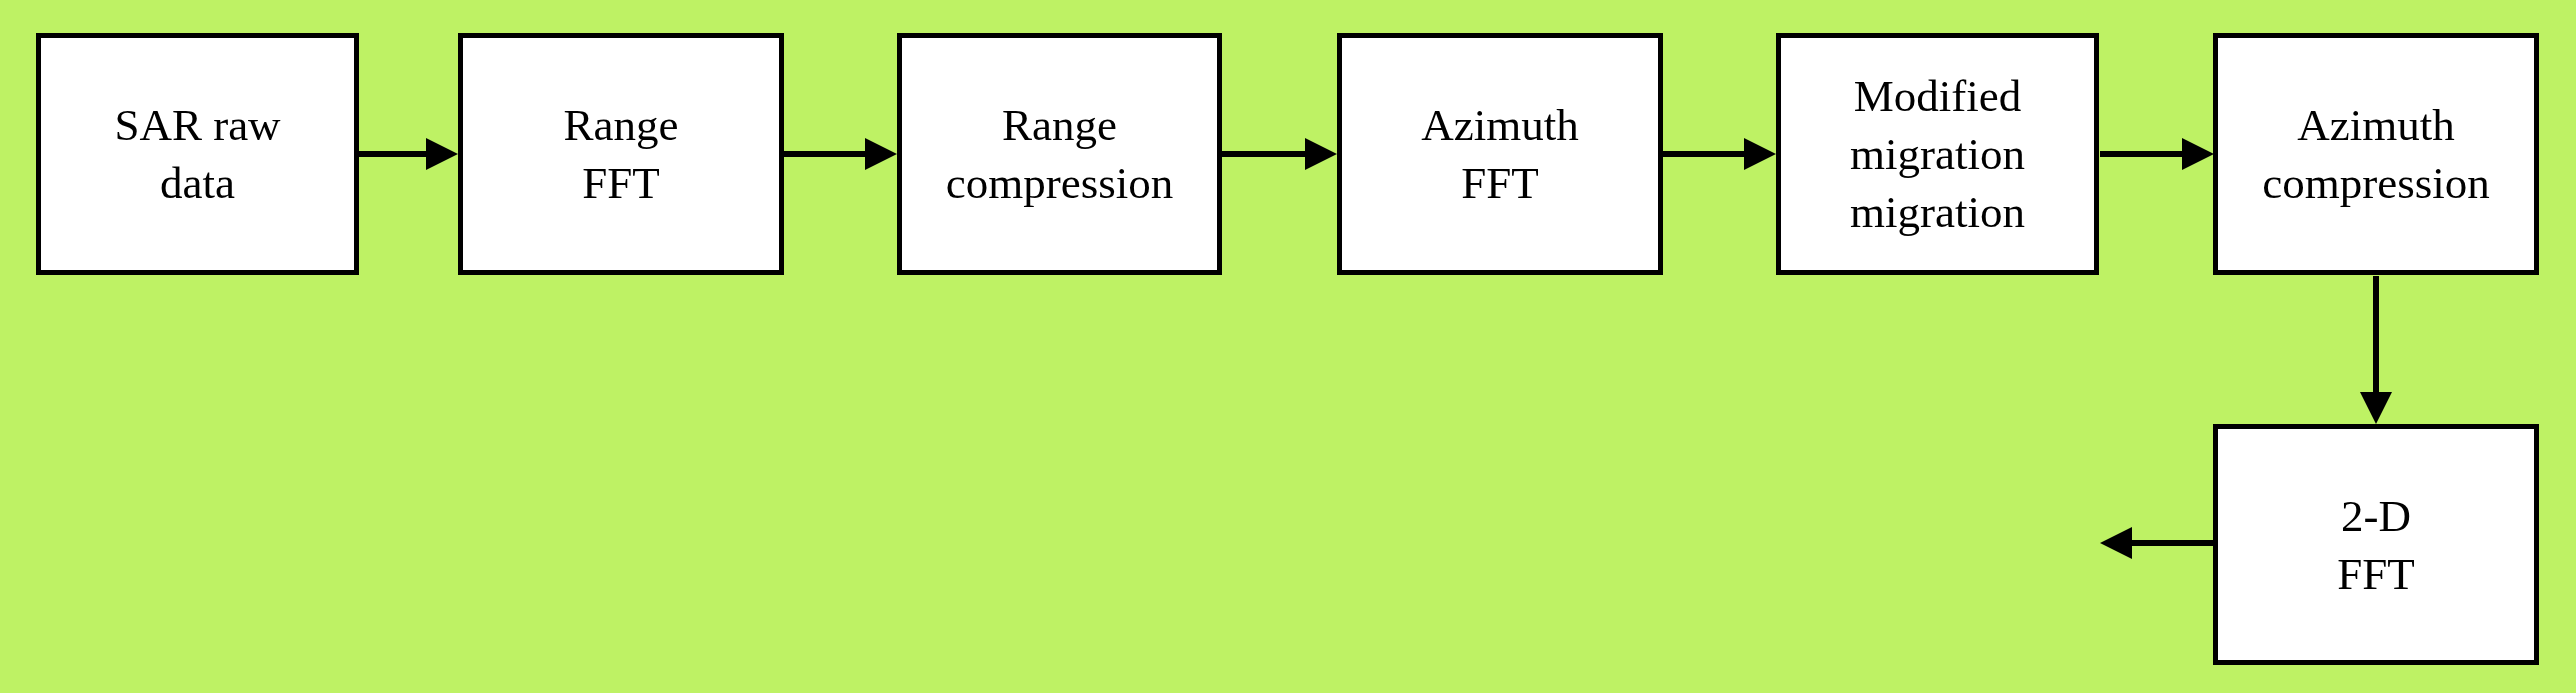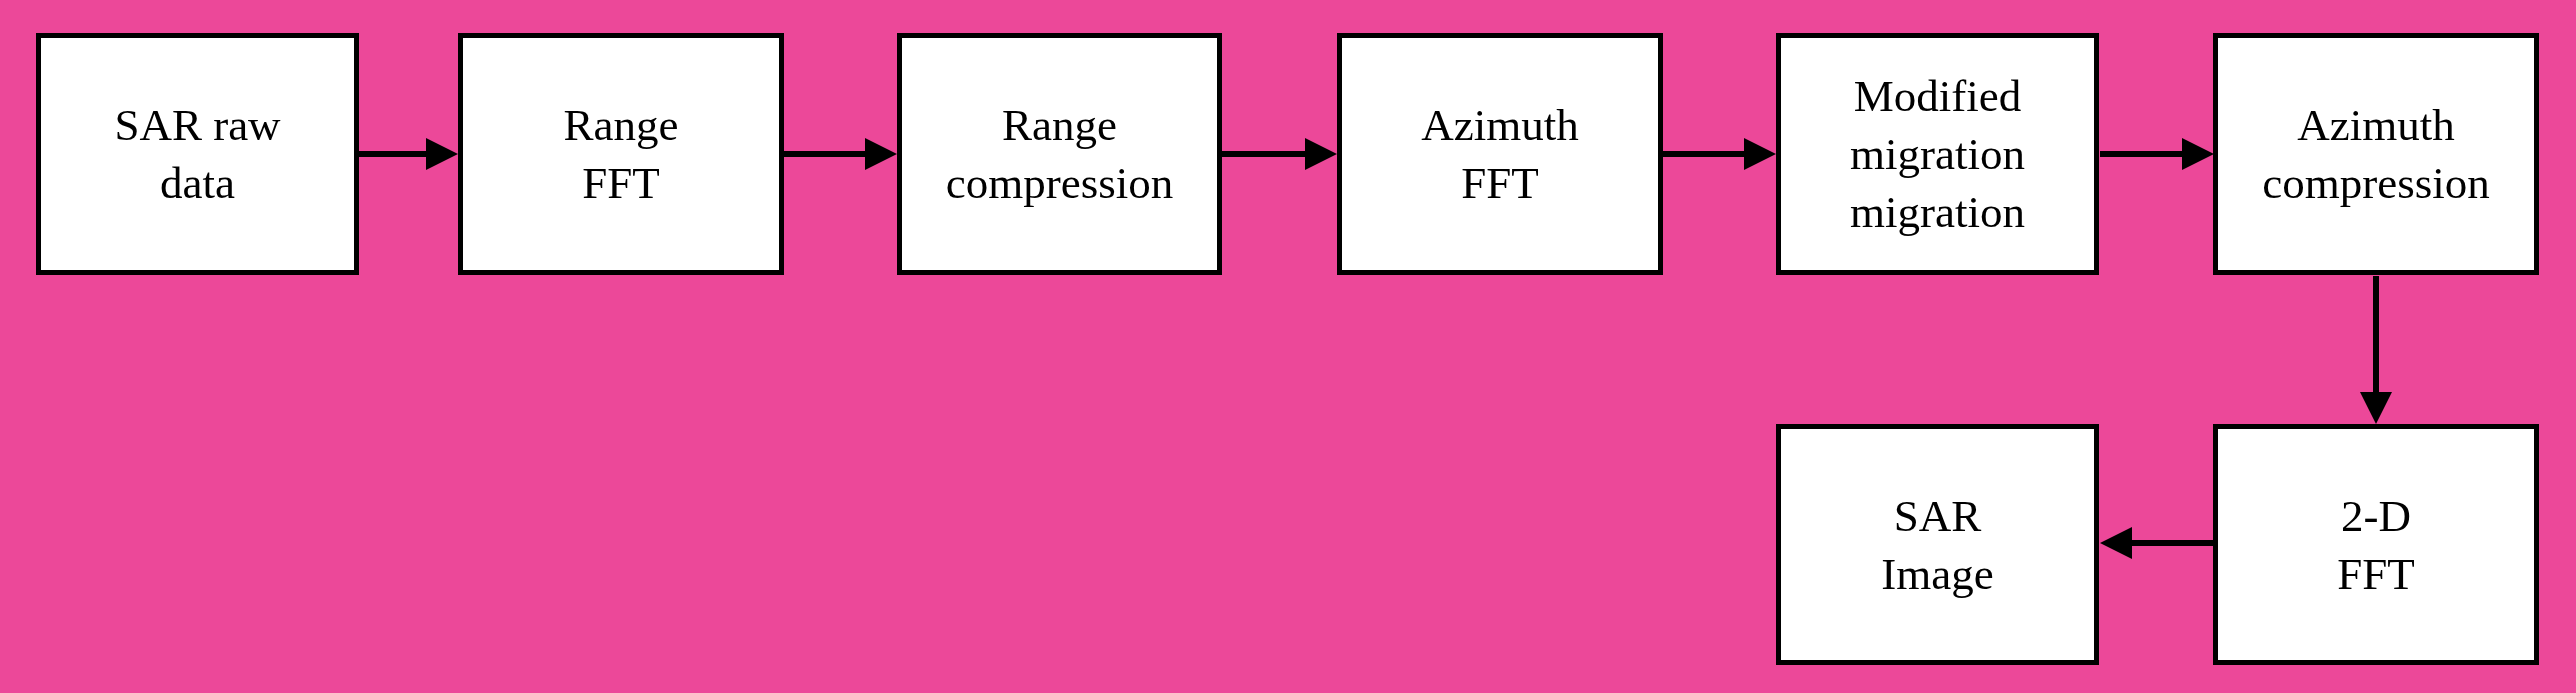--- a/index.html
+++ b/index.html
@@ -9,21 +9,21 @@
     height: 694px;
     position: relative;
     font-family: "Liberation Serif", "DejaVu Serif", serif;
     overflow: hidden;
   }
   .canvas {
     position: absolute;
     left: 0; top: 0;
     width: 2576px;
     height: 694px;
-    background: #ec4899;
+    background: #bef264;
   }
   .node {
     position: absolute;
     background: #ffffff;
     border: 5.9px solid #000000;
     color: #000000;
     display: flex;
     flex-direction: column;
     align-items: center;
     justify-content: center;
@@ -88,24 +88,20 @@
     <div>Modified</div>
     <div>migration</div>
     <div>migration</div>
   </div>
 
   <div class="node" style="left:2213px; top:33px; width:326px; height:242px;">
     <div>Azimuth</div>
     <div>compression</div>
   </div>
 
-  <div class="node" style="left:1776px; top:424px; width:323px; height:241px;">
-    <div>SAR</div>
-    <div>Image</div>
-  </div>
 
   <div class="node" style="left:2213px; top:424px; width:326px; height:241px;">
     <div>2-D</div>
     <div>FFT</div>
   </div>
 
   <div class="arrow h right" style="left:359px; top:138px; width:99px; height:33px;">
     <i class="shaft"></i>
     <i class="head"></i>
   </div>

